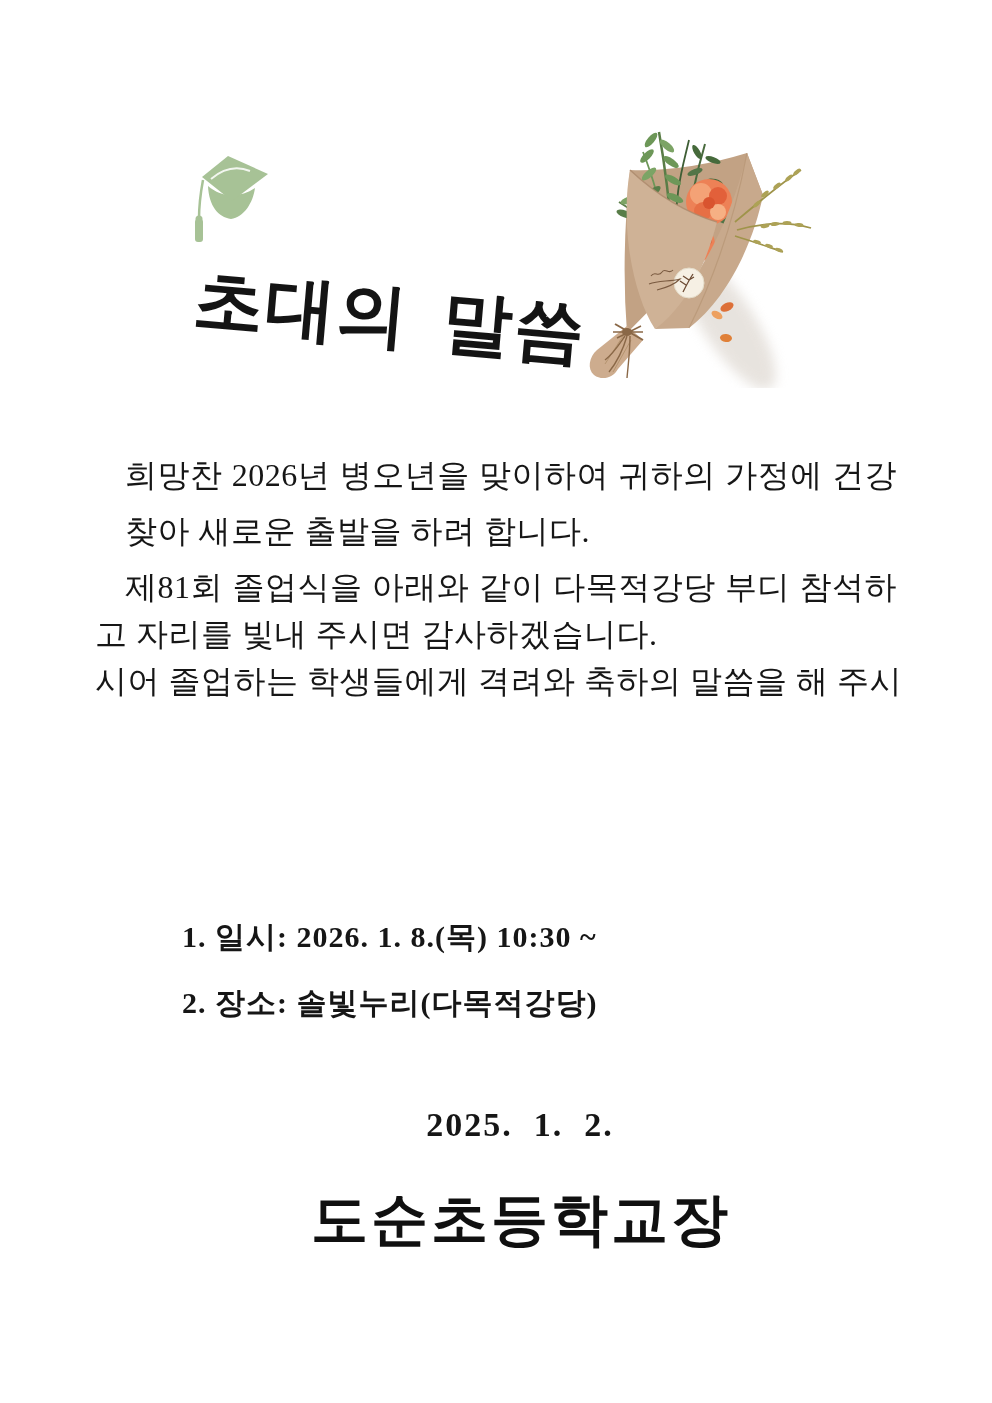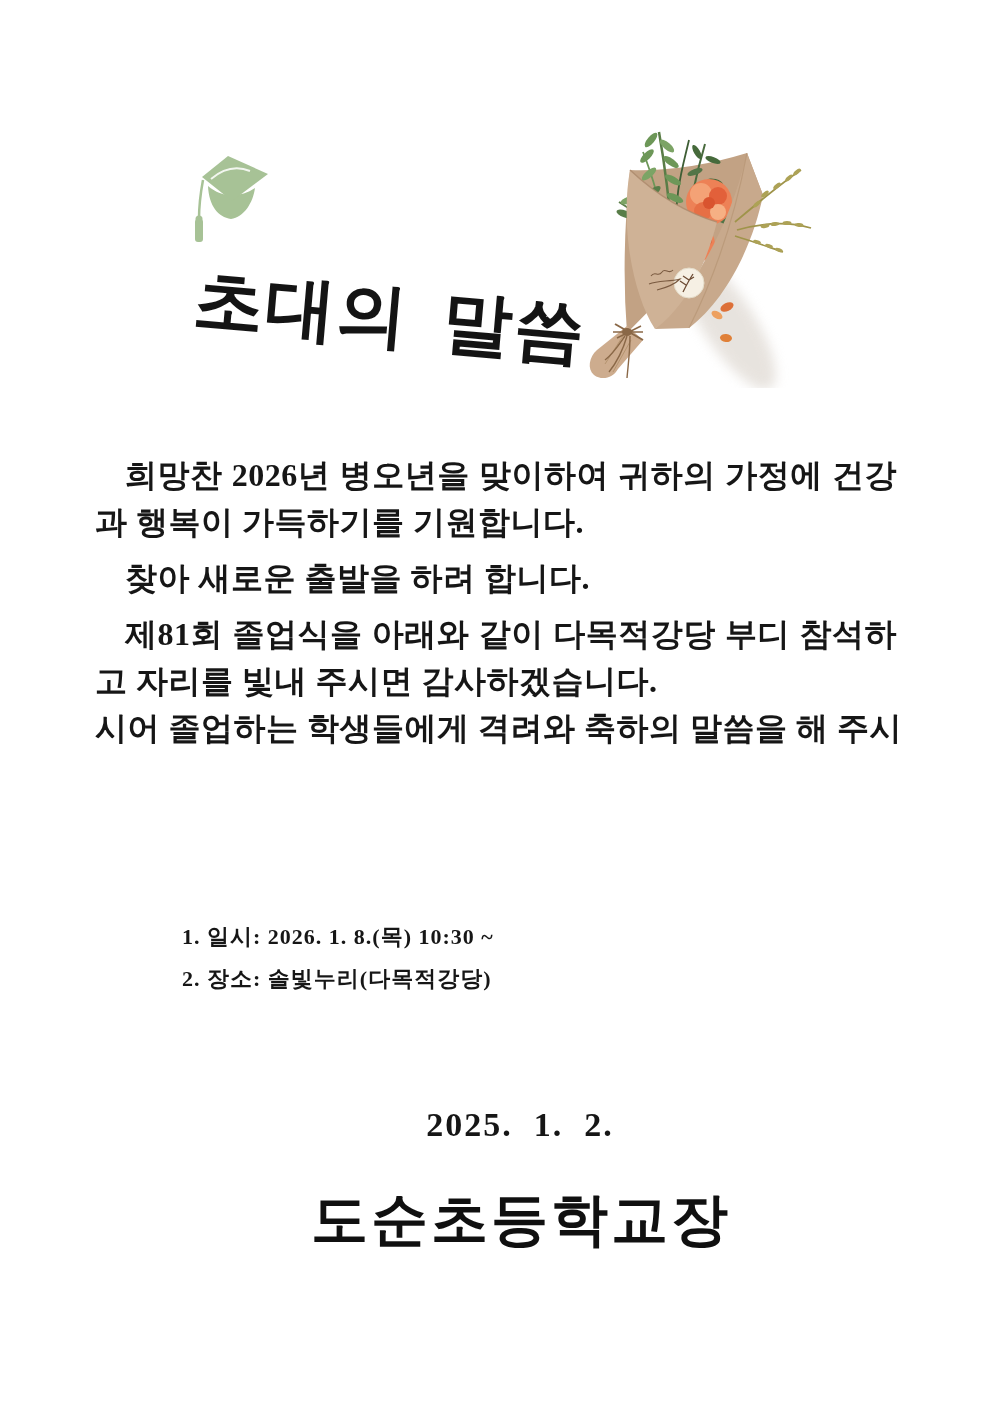--- a/index.html
+++ b/index.html
@@ -37,43 +37,43 @@
   }
   
   .body-text {
     position: absolute;
     left: 95px; top: 452px;
     width: 802px;
   }
   .para { margin: 0 0 9px 0; }
   .line {
     font-size: 32px;
-    font-weight: 700;
+    font-weight: 400;
     line-height: 47px;
     letter-spacing: 0.5px;
     text-align: justify;
     text-align-last: justify;
     white-space: nowrap;
   }
   .para .line:first-child { text-indent: 30px; }
   .line.last { text-align-last: left; white-space: normal; }
   
   .details {
     position: absolute;
     left: 182px; top: 916px;
   }
   .detail-item {
-    font-size: 22px;
+    font-size: 30px;
     font-weight: 700;
     line-height: 42px;
     letter-spacing: 1px;
     white-space: pre;
     font-family: Liberation Serif, serif;
   }
-  .detail-item + .detail-item { }
+  .detail-item + .detail-item { margin-top: 24px; }
   
   .issue-date {
     position: absolute;
     left: 0; top: 1106px;
     width: 100%;
     text-align: center;
     font-size: 34px;
     font-weight: 700;
     letter-spacing: 2px;
     white-space: pre;
@@ -199,21 +199,20 @@
     <g>
       <ellipse cx="142" cy="181" rx="7" ry="4" transform="rotate(-25 142 181)" fill="#dd7038"></ellipse>
       <ellipse cx="132" cy="189" rx="6" ry="3.5" transform="rotate(30 132 189)" fill="#eda05f"></ellipse>
       <ellipse cx="141" cy="212" rx="6" ry="4" transform="rotate(5 141 212)" fill="#e08038"></ellipse>
     </g>
   </svg>
 
   <div class="body-text">
     <div class="para">
       <div class="line">희망찬 2026년 병오년을 맞이하여 귀하의 가정에 건강</div>
-      <div class="line last">과 행복이 가득하기를 기원합니다.</div>
     </div>
     <div class="para">
       <div class="line last">찾아 새로운 출발을 하려 합니다.</div>
     </div>
     <div class="para">
       <div class="line">제81회 졸업식을 아래와 같이 다목적강당 부디 참석하</div>
       <div class="line last">고 자리를 빛내 주시면 감사하겠습니다.</div>
       <div class="line">시어 졸업하는 학생들에게 격려와 축하의 말씀을 해 주시</div>
     </div>
   </div>

